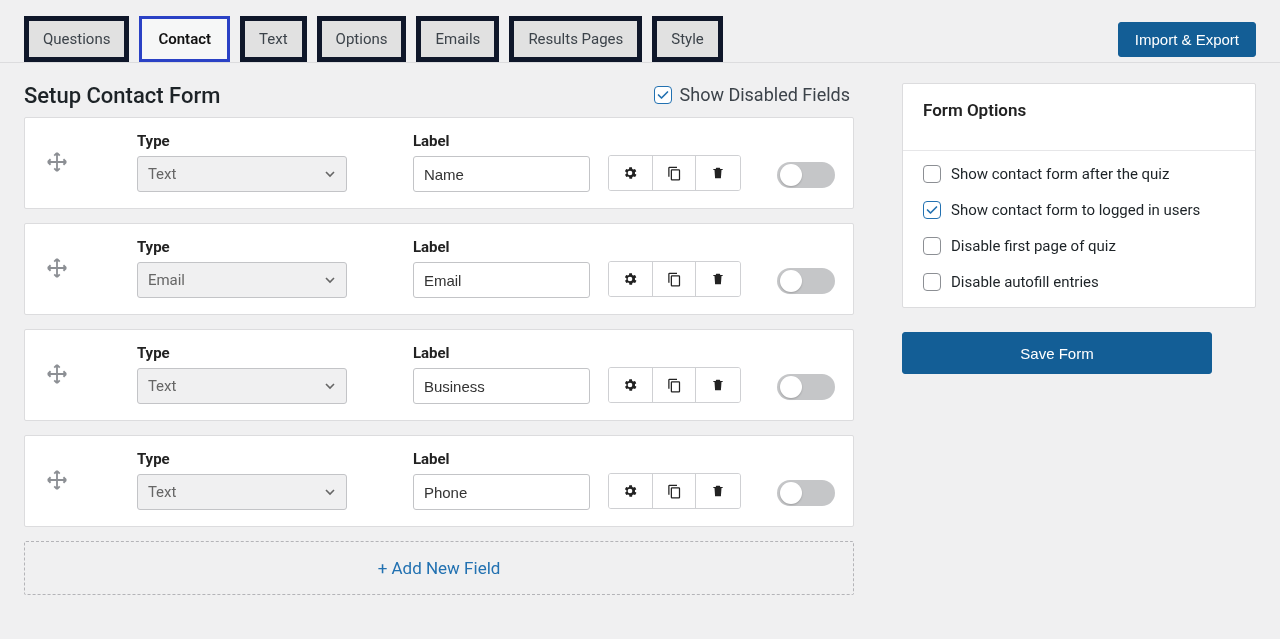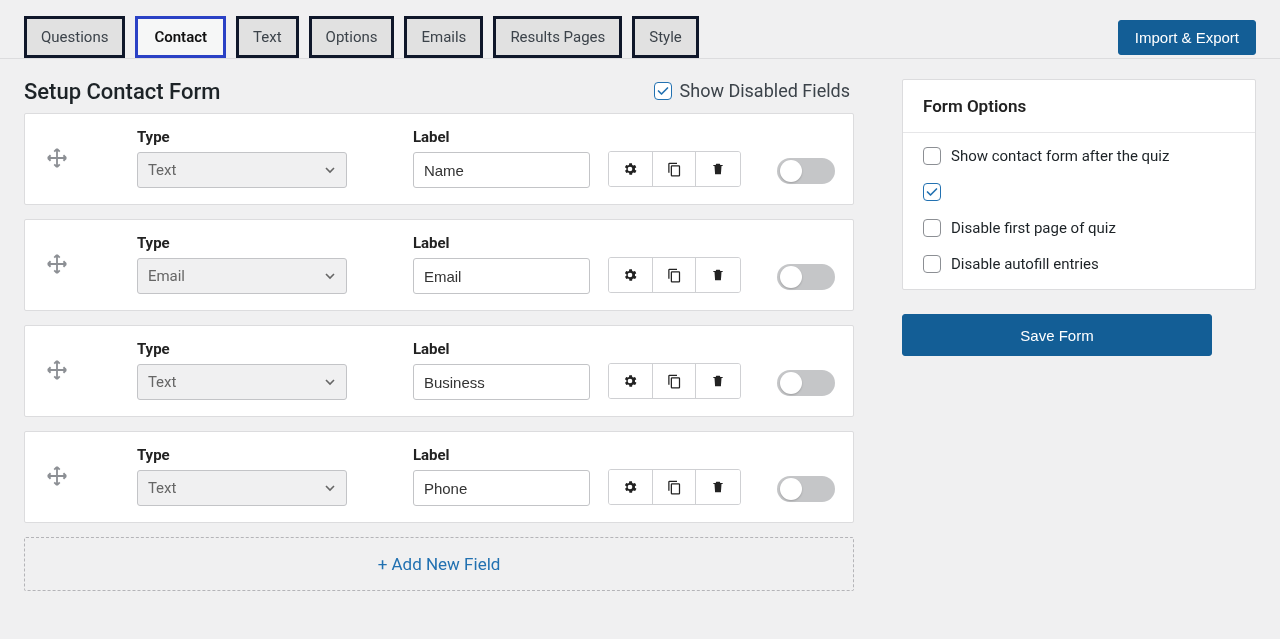--- a/index.html
+++ b/index.html
@@ -23,21 +23,21 @@
     border-bottom: 1px solid #dcdcde;
     gap: 10px;
   }
   .tabs {
     display: flex;
     gap: 10px;
     flex: 1;
   }
   .tab {
     background: #e1e1e1;
-    border: 3px solid #0f172a;
+    border: 5px solid #0f172a;
     padding: 9px 14px;
     font-size: 15px;
     color: #3c434a;
     cursor: pointer;
     display: flex;
     align-items: center;
     gap: 6px;
   }
   .tab.active {
     border: 3px solid #2a41c5;
@@ -205,21 +205,21 @@
     background: #fff;
     border: 1px solid #dcdcde;
     border-radius: 2px;
     padding: 0;
     margin-bottom: 24px;
   }
   .panel-title {
     font-size: 17px;
     font-weight: 600;
     color: #222;
-    padding: 16px 20px 16px 20px;
+    padding: 16px 20px 30px 20px;
     border-bottom: 1px solid #e6e6e8;
   }
   .panel-body {
     padding: 14px 20px 16px 20px;
     display: flex;
     flex-direction: column;
     gap: 18px;
   }
   .check-row {
     display: flex;
@@ -516,20 +516,21 @@
           <label class="check-row">
             <span class="chk"></span>
             <span>Show contact form after the quiz</span>
           </label>
           <label class="check-row">
             <span class="chk checked">
                 <svg width="12" height="12" viewBox="0 0 16 16">
                   <path d="M2 8l4 4 8-8" stroke="#2271b1" stroke-width="2.2" fill="none" stroke-linecap="round" stroke-linejoin="round"></path>
                 </svg>
               </span>
+            <span>Show contact form to logged in users</span>
           </label>
           <label class="check-row">
             <span class="chk"></span>
             <span>Disable first page of quiz</span>
           </label>
           <label class="check-row">
             <span class="chk"></span>
             <span>Disable autofill entries</span>
           </label>
         </div>

